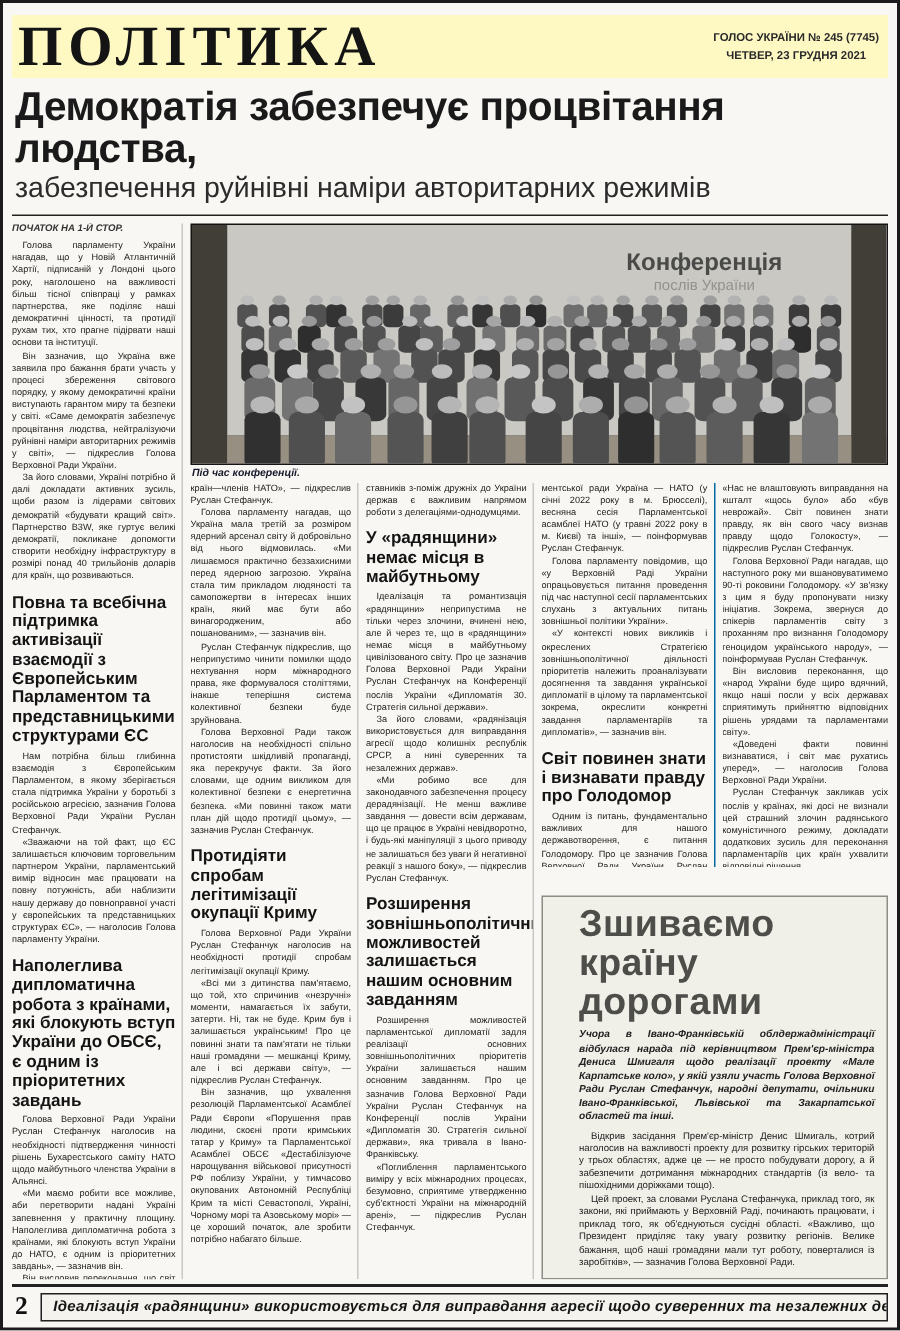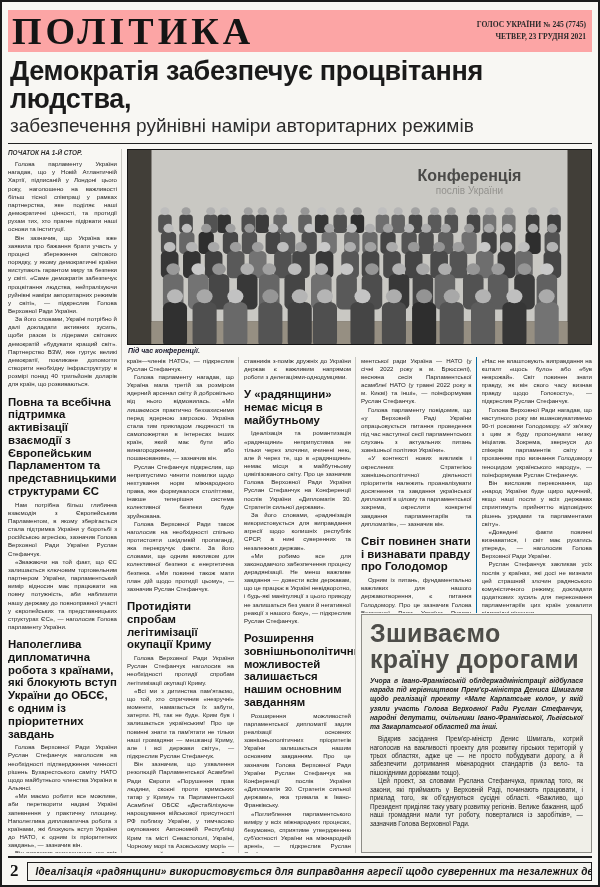--- a/index.html
+++ b/index.html
@@ -14,34 +14,34 @@
     background:#f8f7f3;
     border:2px solid #1b1b1b;
     padding:8px 6px 4px 6px;
     display:flex; flex-direction:column;
     color:#1d1d1d;
     overflow:hidden;
   }
 
   
   .band {
-    background:#fca5a5;
+    background:#fef9c3;
     min-height:40px;
     display:flex; justify-content:space-between; align-items:center;
     padding:2px 6px 2px 4px;
   }
   .section-title {
     font-family:"Liberation Serif", serif;
     font-weight:bold; font-size:38px; line-height:1;
     letter-spacing:4px; color:#141414; margin:0;
   }
   .issue {
-    font-family:Liberation Serif, serif;
+    font-family:Liberation Sans, sans-serif;
     font-weight:bold; font-size:7.6px; line-height:1.6;
-    text-align:right; color:#2a2a2a;
+    text-align:center; color:#2a2a2a;
   }
   .headline-wrap {
     padding:5px 2px 6px 2px;
     border-bottom:1.5px solid #222;
   }
   .headline {
     margin:0; font-size:27px; line-height:1.05; font-weight:bold;
     color:#1a1a1a; letter-spacing:-0.3px;
   }
   .subheadline {
@@ -57,21 +57,21 @@
   }
   .col1 { width:114px; border-right:1px solid #c9c8c2; padding-right:4px; }
   .cont-note {
     font-size:6.4px; font-weight:bold; font-style:italic;
     margin:0 0 3px 0; color:#333; text-align:left;
   }
   .main-right { flex:1; display:flex; flex-direction:column; min-width:0; }
 
   
   .photo-frame {
-    border:1px solid #141414; height:196px; position:relative;
+    border:1px solid #141414; height:161px; position:relative;
     background:linear-gradient(#c9c8c3 0 88%, #8f897e 88% 100%);
     overflow:hidden; flex:none;
   }
   .photo-frame svg { position:absolute; inset:0; width:100%; height:100%; }
   .backdrop-text {
     position:absolute; top:16px; left:50%; width:220px; text-align:center;
     z-index:2;
   }
   .backdrop-title { font-size:16px; font-weight:bold; color:#4a4a48; line-height:1.2; }
   .backdrop-sub { font-size:10px; color:#93928e; line-height:1.2; }
@@ -91,21 +91,21 @@
   .col-subhead {
     font-size:11.4px; line-height:1.12; font-weight:bold; text-align:left;
     margin:7px 0 3px 0; color:#141414;
   }
   .col-p { margin:0; text-indent:7px; }
   .col-p.cont { text-indent:0; }
 
   
   .box-article {
     border:1px solid #8d8c86; background:#f0efe8;
-    margin-top:1px; padding:5px 8px 4px 8px;
+    margin-top:19px; padding:5px 8px 4px 24px;
     flex:1; overflow:hidden; display:flex; flex-direction:column;
   }
   .box-title {
     margin:0 0 4px 0; font-size:25px; font-weight:bold;
     color:#4d4d49; letter-spacing:0.3px; line-height:1.05;
   }
   .box-lead {
     margin:0 0 4px 0; font-size:6.8px; font-weight:bold; font-style:italic;
     line-height:1.35; text-align:justify; color:#1f1f1f;
   }

